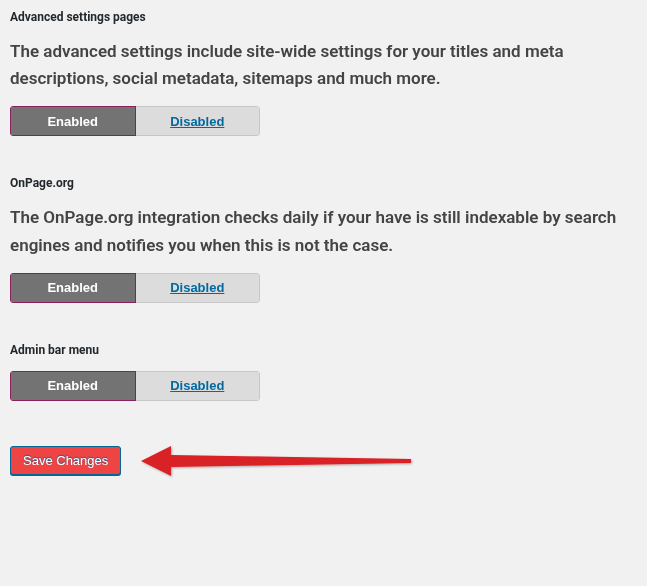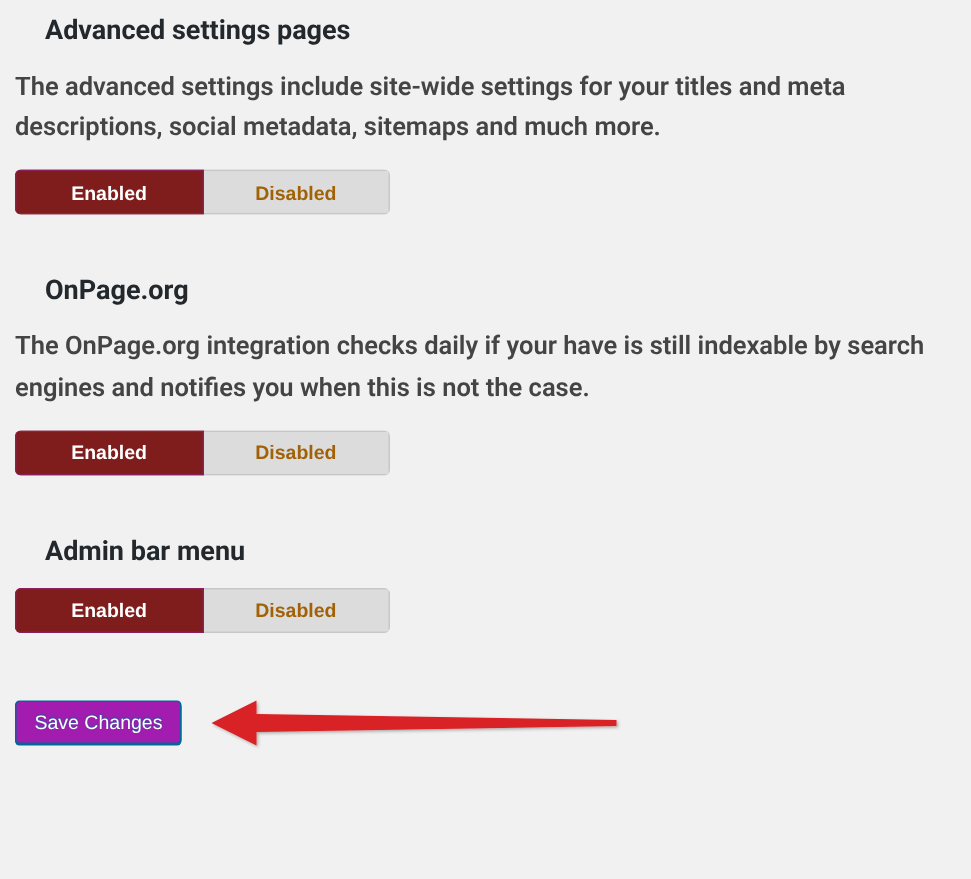--- a/index.html
+++ b/index.html
@@ -12,25 +12,24 @@
       background: #f1f1f1;
       width: 647px;
       height: 586px;
       padding: 10px;
       color: #555;
     }
     .section {
       margin-bottom: 40px;
     }
     .section-heading {
-      font-size: 18px;
+      font-size: 12px;
       font-weight: 700;
       color: #23282d;
       margin-bottom: 14px;
-      margin-left: 20px;
     }
     .section-description {
       font-size: 17px;
       font-weight: 600;
       color: #444;
       line-height: 1.6;
       margin-bottom: 14px;
     }
     .toggle-group {
       display: flex;
@@ -49,37 +48,38 @@
       align-items: center;
       justify-content: center;
       outline: none;
     }
     .toggle-btn.enabled {
       background: #a4286a;
       color: #fff;
       border: 1px solid #8b1f5a;
     }
     .toggle-btn.enabled.active {
-      background: #7f1d1d;
+      background: #737373;
       color: #fff;
     }
     .toggle-btn.disabled {
       background: #dcdcdc;
-      color: #a16207;
+      color: #0369a1;
       border: 1px solid #c7c7c7;
       border-left: none;
+      text-decoration: underline;
     }
     .save-area {
       margin-top: 30px;
       display: flex;
       align-items: center;
       gap: 20px;
     }
     .save-btn {
-      background: #a21caf;
+      background: #ef4444;
       border: 1px solid #006799;
       color: #fff;
       font-size: 13px;
       padding: 6px 12px;
       border-radius: 3px;
       cursor: pointer;
       box-shadow: 0 1px 0 #006799;
       text-shadow: 0 -1px 1px #006799;
     }
     .arrow-container {

